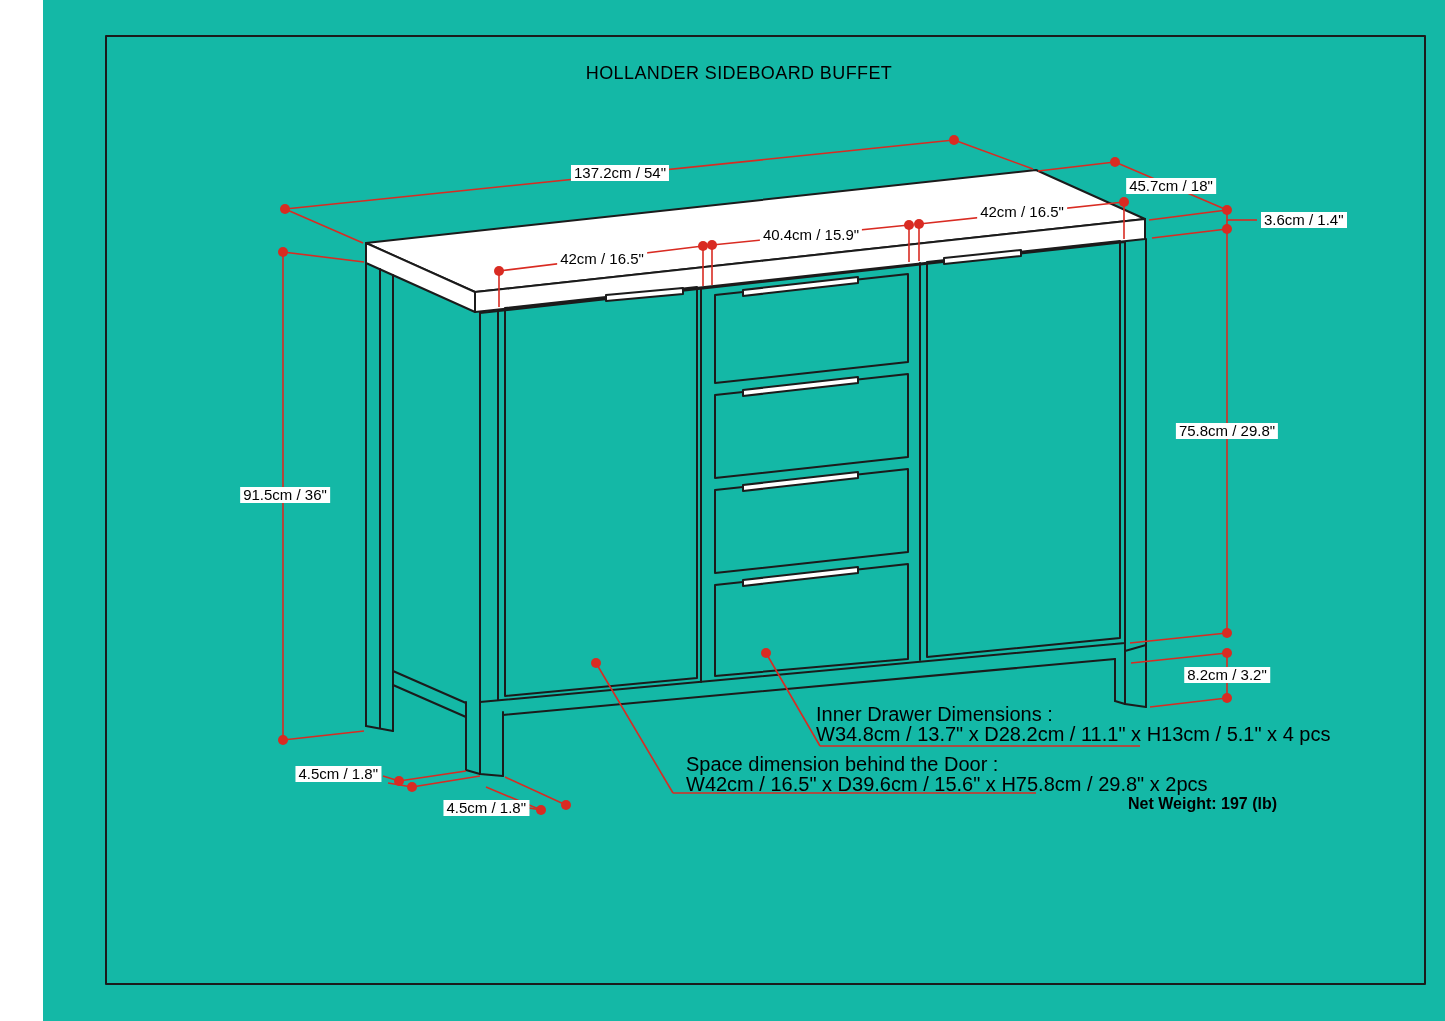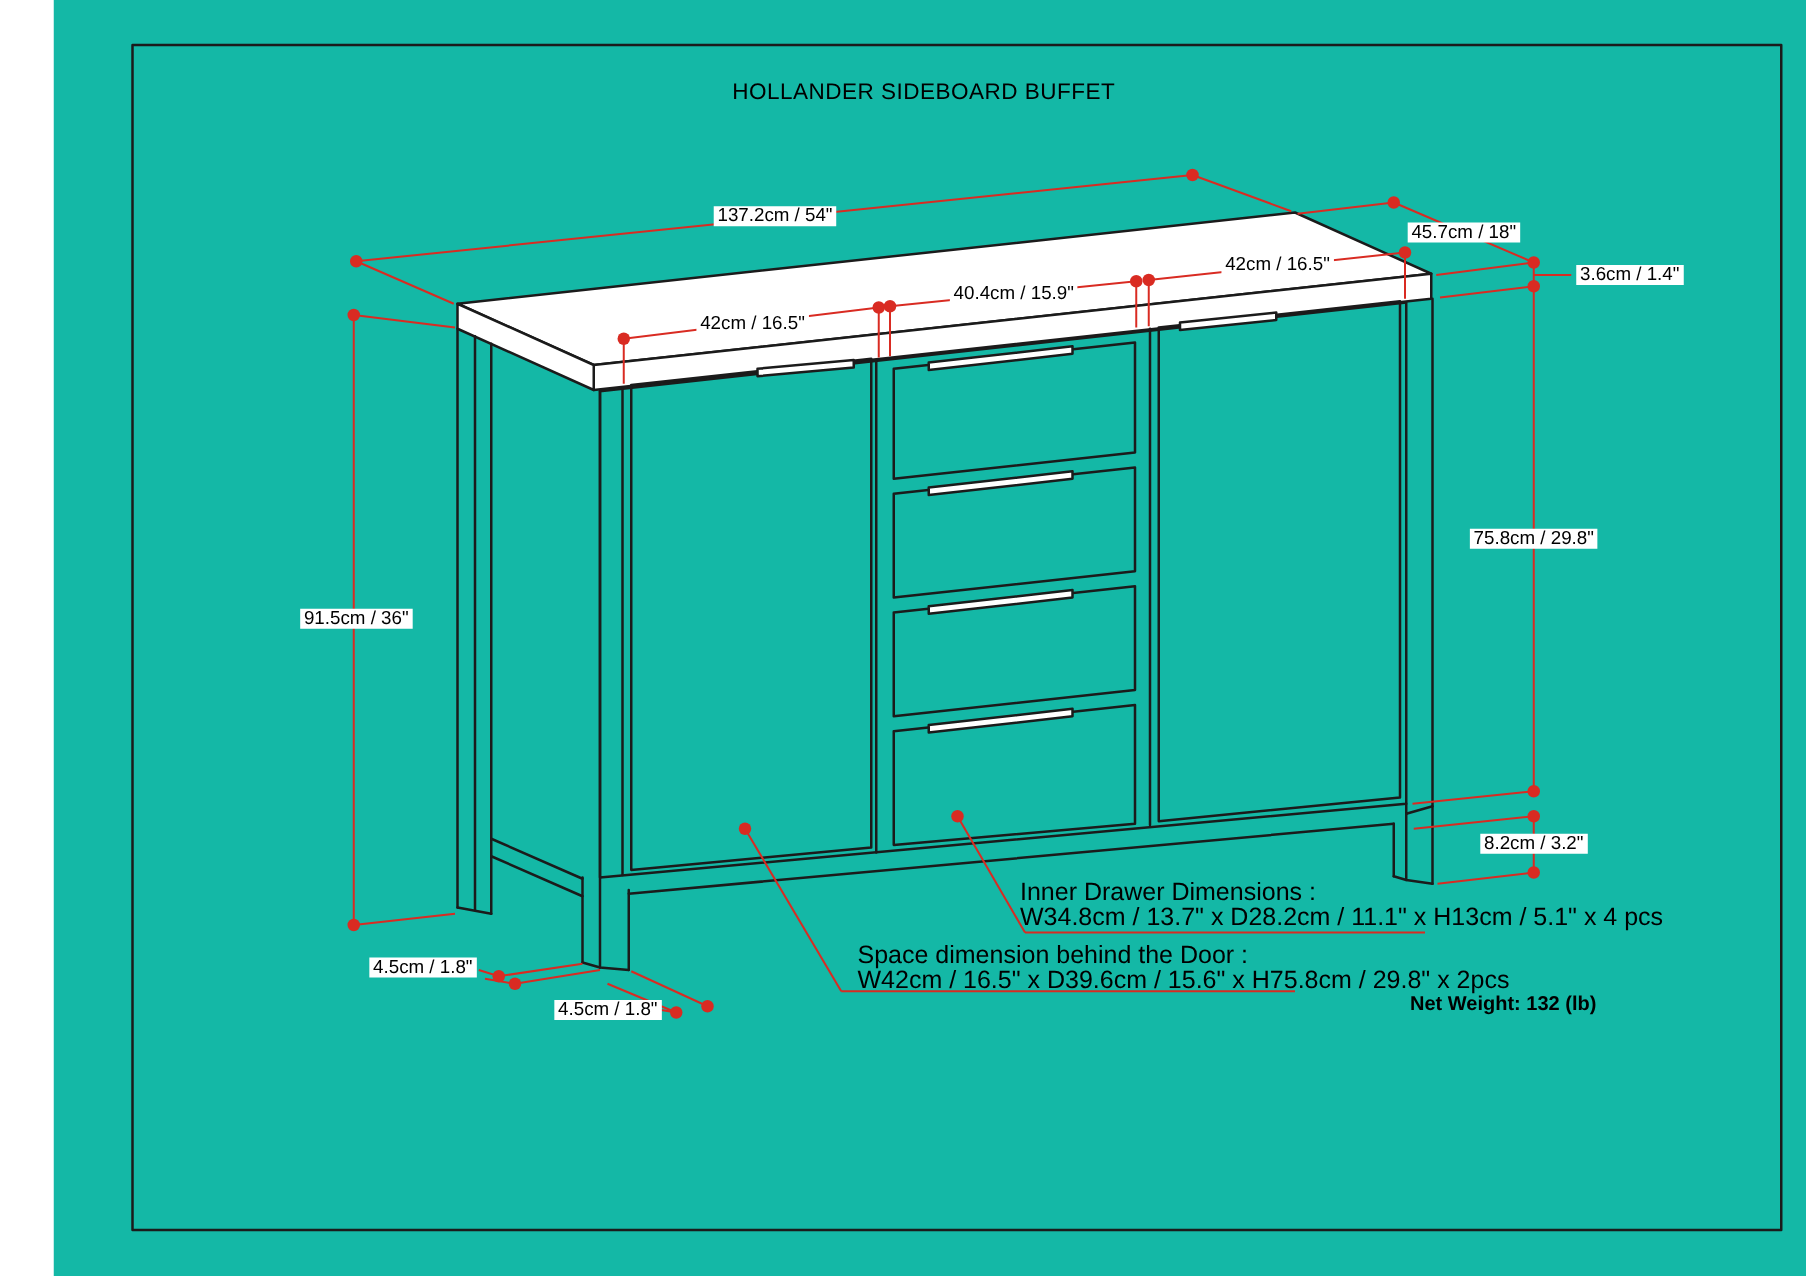--- a/index.html
+++ b/index.html
@@ -180,15 +180,15 @@
   <div class="lbl rt" style="left:486px;top:808px;">4.5cm / 1.8"</div>
 
   <div class="note" style="left:773px;top:704px;">
     <div>Inner Drawer Dimensions :</div>
     <div>W34.8cm / 13.7" x D28.2cm / 11.1" x H13cm / 5.1" x 4 pcs</div>
   </div>
   <div class="note" style="left:643px;top:754px;">
     <div>Space dimension behind the Door :</div>
     <div>W42cm / 16.5" x D39.6cm / 15.6" x H75.8cm / 29.8" x 2pcs</div>
   </div>
-  <div class="nw" style="left:1085px;top:795px;">Net Weight: 132 (lb)</div>
+  <div class="nw" style="left:1085px;top:795px;">Net Weight: 197 (lb)</div>
 
 </div>
 
 </body></html>

